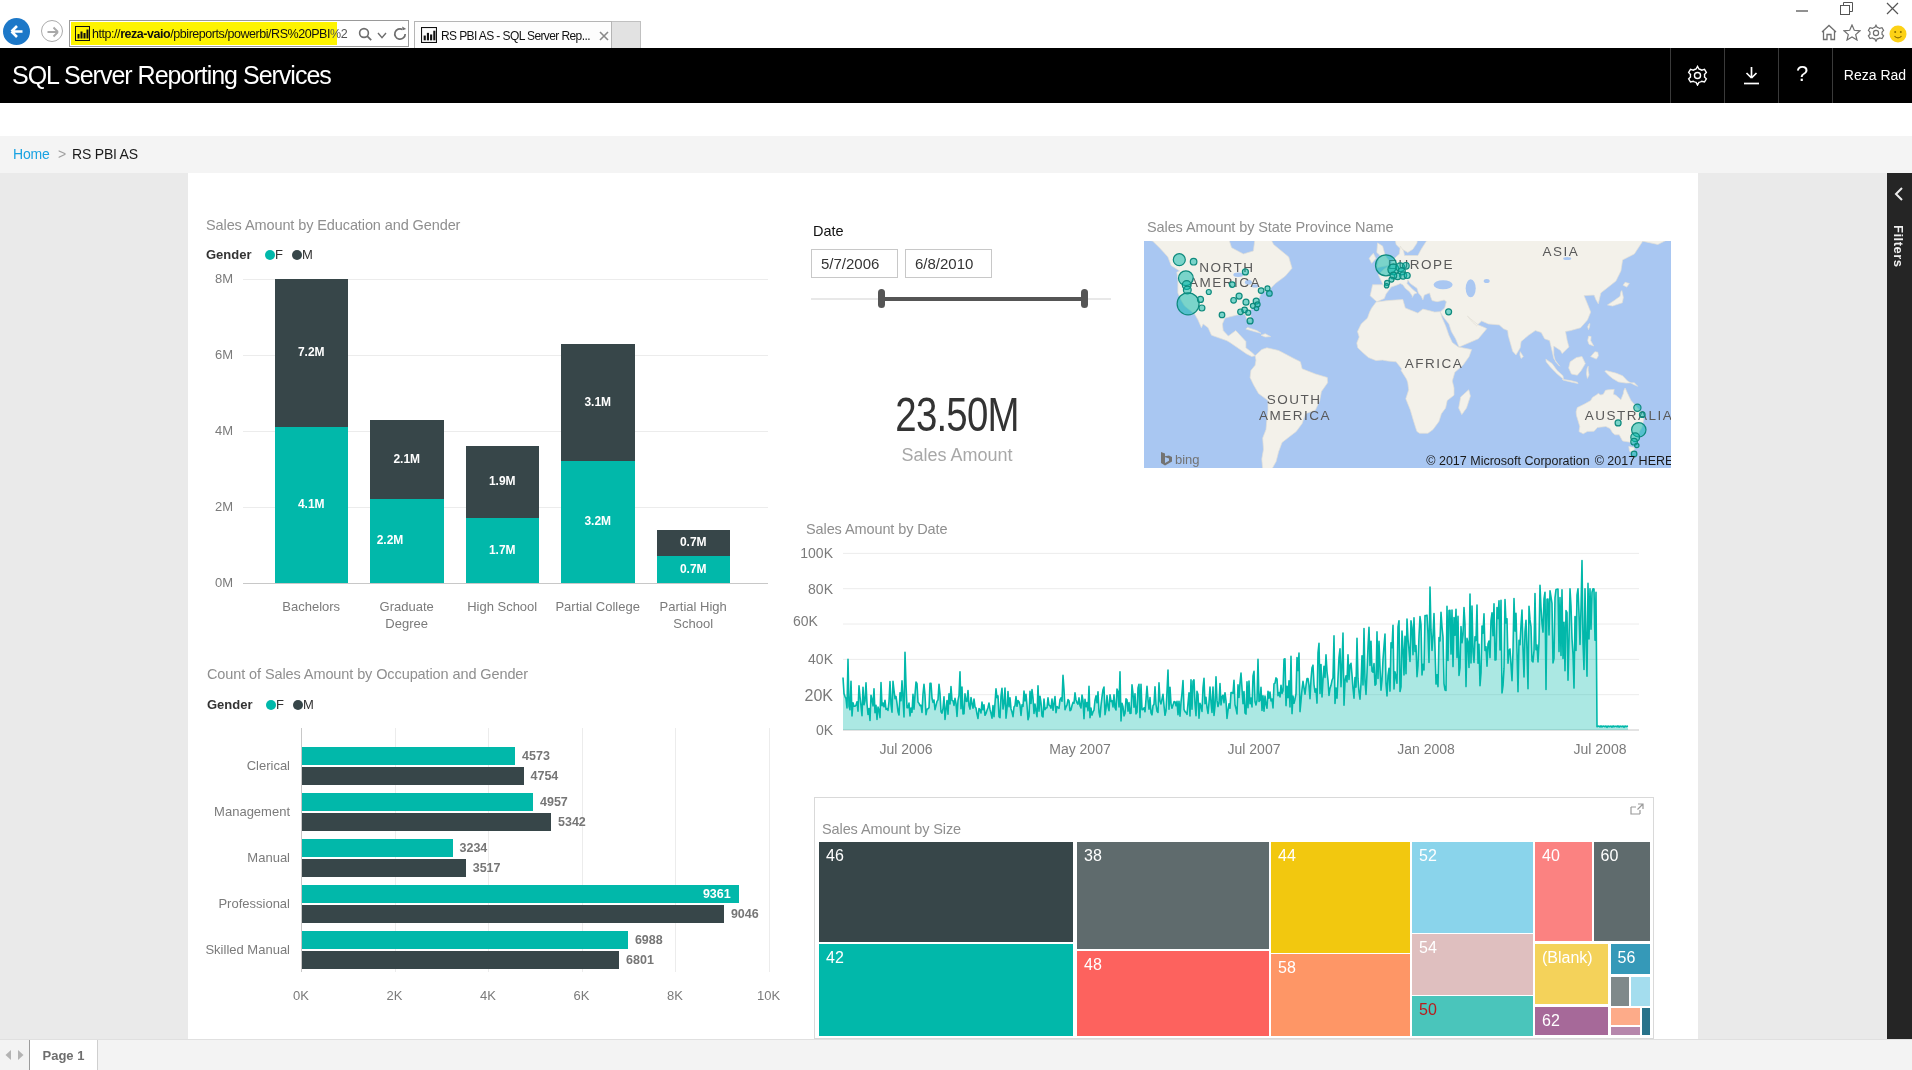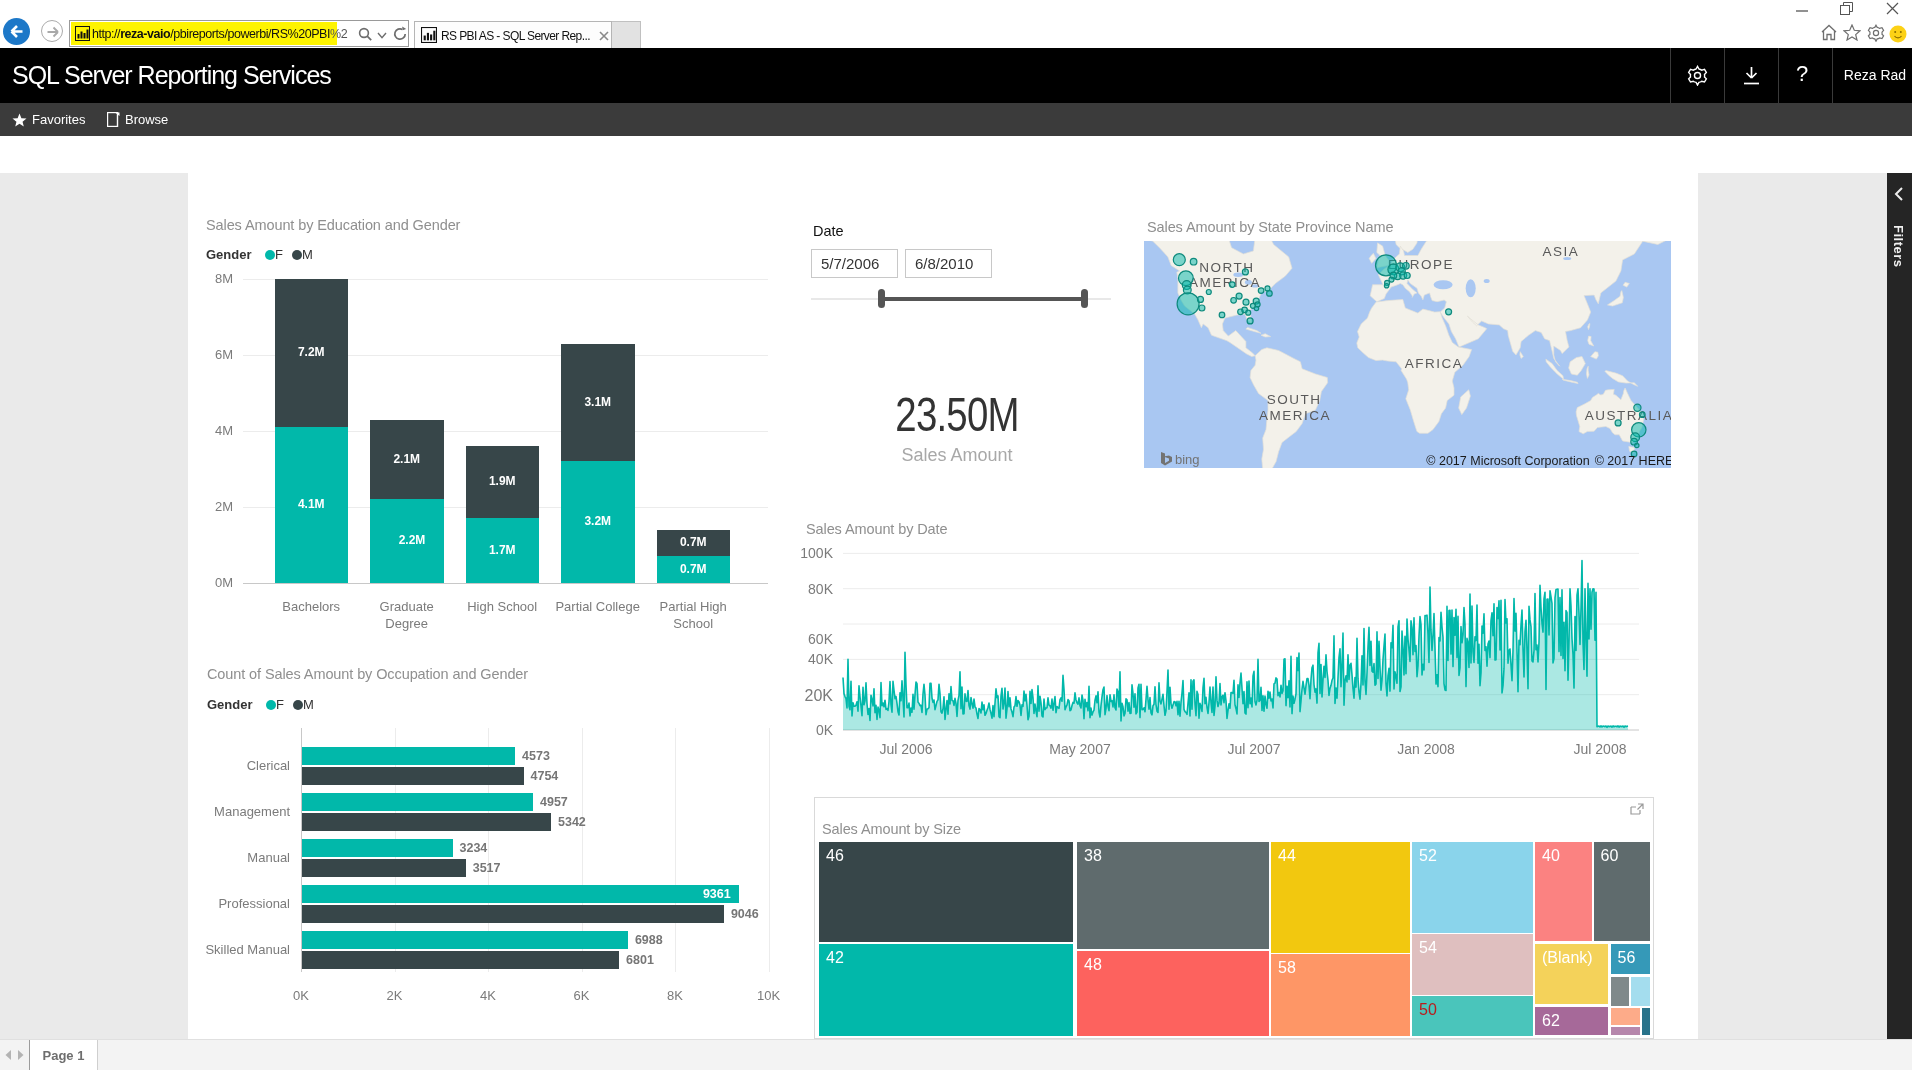--- a/index.html
+++ b/index.html
@@ -137,32 +137,26 @@
         <path d="M9 1.2 L10.2 3.4 A6 6 0 0 1 12.6 4.4 L15 3.7 L16.6 6.4 L15 8.2 A6 6 0 0 1 15 10.2 L16.6 11.9 L15 14.6 L12.6 13.9 A6 6 0 0 1 10.2 14.9 L9 17.2 L7.8 14.9 A6 6 0 0 1 5.4 13.9 L3 14.6 L1.4 11.9 L3 10.2 A6 6 0 0 1 3 8.2 L1.4 6.4 L3 3.7 L5.4 4.4 A6 6 0 0 1 7.8 3.4 Z" fill="none" stroke="#fff" stroke-width="1.2"></path>
       </svg>
   <svg style="position:absolute;left:1742px;top:18px" width="19" height="19" viewBox="0 0 19 19">
         <path d="M9.5 1 V12 M9.5 12 l-5 -5 M9.5 12 l5 -5" stroke="#fff" stroke-width="1.7" fill="none"></path>
         <path d="M2 17.5 H17" stroke="#fff" stroke-width="1.7"></path>
       </svg>
   <div style="position:absolute;left:1796px;top:13px;color:#fff;font-size:22px;font-weight:300">?</div>
   <div id="rezarad">Reza Rad</div>
 </div>
 
-<div id="favbar">
-  <svg style="position:absolute;left:12px;top:10px" width="15" height="14" viewBox="0 0 18 17">
-        <path d="M9 0.5 L11.3 6.3 L17.5 6.8 L12.7 10.6 L14.2 16.5 L9 13.2 L3.8 16.5 L5.3 10.6 L0.5 6.8 L6.7 6.3 Z" fill="#fff"></path>
-      </svg>
-  <div style="position:absolute;left:32px;top:9px">Favorites</div>
-  <svg style="position:absolute;left:107px;top:9px" width="13" height="15" viewBox="0 0 13 15">
-        <rect x="0.5" y="0.5" width="10" height="14" fill="none" stroke="#fff" stroke-width="1.4"></rect>
-        <path d="M8 0.5 L12.5 0.5 L12.5 4" fill="#fff" stroke="none"></path>
-      </svg>
-  <div style="position:absolute;left:125px;top:9px">Browse</div>
-</div>
-
+
+<div id="crumb">
+  <a style="position:absolute;left:13px;top:10px" href="#">Home</a>
+  <div style="position:absolute;left:58px;top:10px;color:#a0a0a0">&gt;</div>
+  <div style="position:absolute;left:72px;top:10px;color:#1a1a1a">RS PBI AS</div>
+</div>
 
 <div id="content">
   <div id="canvas">
     <div class="abs" style="left:0;top:0;width:600px;height:470px">
           <div class="ctitle" style="left:18px;top:44px">Sales Amount by Education and Gender</div>
 <div class="glegend" style="left:18px;top:74px"><b>Gender</b></div>
 <div class="glegend" style="left:77px;top:74px"><span class="dot" style="background:#01b8aa"></span>F</div>
 <div class="glegend" style="left:104px;top:74px"><span class="dot" style="background:#374649"></span>M</div>
 <div class="axlab" style="left:0px;top:98px;width:45px;text-align:right">8M</div>
 <div class="axlab" style="left:0px;top:174px;width:45px;text-align:right">6M</div>
@@ -174,21 +168,21 @@
 <div class="gridh" style="left:55px;top:258px;width:525px"></div>
 <div class="gridh" style="left:55px;top:334px;width:525px"></div>
 <div class="gridh" style="left:55px;top:410px;width:525px;background:#c8c8c8"></div>
 <div class="bar" style="left:86.5px;top:106.0px;width:73.5px;height:148.2px;background:#374649"></div>
 <div class="bar" style="left:86.5px;top:254.2px;width:73.5px;height:155.8px;background:#01b8aa"></div>
 <div class="blab" style="left:86.5px;top:172.1px;width:73.5px">7.2M</div>
 <div class="blab" style="left:86.5px;top:324.1px;width:73.5px">4.1M</div>
 <div class="bar" style="left:182.0px;top:246.6px;width:73.5px;height:79.8px;background:#374649"></div>
 <div class="bar" style="left:182.0px;top:326.4px;width:73.5px;height:83.6px;background:#01b8aa"></div>
 <div class="blab" style="left:182.0px;top:278.5px;width:73.5px">2.1M</div>
-<div class="blab" style="left:194px;top:360.2px;width:60px">2.2M</div>
+<div class="blab" style="left:172px;top:360.2px;width:60px">2.2M</div>
 <div class="bar" style="left:277.5px;top:273.2px;width:73.5px;height:72.2px;background:#374649"></div>
 <div class="bar" style="left:277.5px;top:345.4px;width:73.5px;height:64.6px;background:#01b8aa"></div>
 <div class="blab" style="left:277.5px;top:301.3px;width:73.5px">1.9M</div>
 <div class="blab" style="left:277.5px;top:369.7px;width:73.5px">1.7M</div>
 <div class="bar" style="left:373.0px;top:170.6px;width:73.5px;height:117.8px;background:#374649"></div>
 <div class="bar" style="left:373.0px;top:288.4px;width:73.5px;height:121.6px;background:#01b8aa"></div>
 <div class="blab" style="left:373.0px;top:221.5px;width:73.5px">3.1M</div>
 <div class="blab" style="left:373.0px;top:341.2px;width:73.5px">3.2M</div>
 <div class="bar" style="left:468.5px;top:356.8px;width:73.5px;height:26.6px;background:#374649"></div>
 <div class="bar" style="left:468.5px;top:383.4px;width:73.5px;height:26.6px;background:#01b8aa"></div>
@@ -347,21 +341,21 @@
 <circle cx="492.8" cy="204.5" r="2.2" fill="rgba(1,184,170,0.5)" stroke="#0e8a7d" stroke-width="1.2"></circle>
 <circle cx="490.1" cy="212.9" r="2.8" fill="rgba(1,184,170,0.5)" stroke="#0e8a7d" stroke-width="1.2"></circle>
 <path d="M17,211 L21,212.5 L21,222 L25,219.8 L25,217.5 L19.5,215.5 L25,214.5 L28,216 L28,220.5 L21,224.5 L17,222 Z" fill="#737373"></path>
 <text x="31" y="223" font-family="Liberation Sans, sans-serif" font-size="13" fill="#737373">bing</text>
 <text x="364" y="224" font-family="Liberation Sans, sans-serif" font-size="12.5" fill="#1a1a1a" text-anchor="middle">© 2017 Microsoft Corporation</text>
 <text x="490" y="224" font-family="Liberation Sans, sans-serif" font-size="12.5" fill="#1a1a1a" text-anchor="middle">© 2017 HERE</text>
 </svg>
     <div class="ctitle" style="left:618px;top:348px">Sales Amount by Date</div>
 <div class="axlab" style="left:605px;top:372.4px;width:40px;text-align:right;font-size:14px">100K</div>
 <div class="axlab" style="left:605px;top:407.7px;width:40px;text-align:right;font-size:14px">80K</div>
-<div class="axlab" style="left:605px;top:458px;width:40px;text-align:right;font-size:14px">60K</div>
+<div class="axlab" style="left:605px;top:440px;width:40px;font-size:14px">60K</div>
 <div class="axlab" style="left:605px;top:478.4px;width:40px;text-align:right;font-size:14px">40K</div>
 <div class="axlab" style="left:605px;top:513.7px;width:40px;text-align:right;font-size:16px">20K</div>
 <div class="axlab" style="left:605px;top:549.0px;width:40px;text-align:right;font-size:14px">0K</div>
 <div class="axlab" style="left:678px;top:568px;width:80px;text-align:center;font-size:14px">Jul 2006</div>
 <div class="axlab" style="left:852px;top:568px;width:80px;text-align:center;font-size:14px">May 2007</div>
 <div class="axlab" style="left:1026px;top:568px;width:80px;text-align:center;font-size:14px">Jul 2007</div>
 <div class="axlab" style="left:1198px;top:568px;width:80px;text-align:center;font-size:14px">Jan 2008</div>
 <div class="axlab" style="left:1372px;top:568px;width:80px;text-align:center;font-size:14px">Jul 2008</div>
 <svg class="abs" style="left:650px;top:374px" width="810" height="196" viewBox="0 0 810 196">
           <line x1="5" y1="6.4" x2="801" y2="6.4" stroke="#ececec" stroke-width="1"></line>

